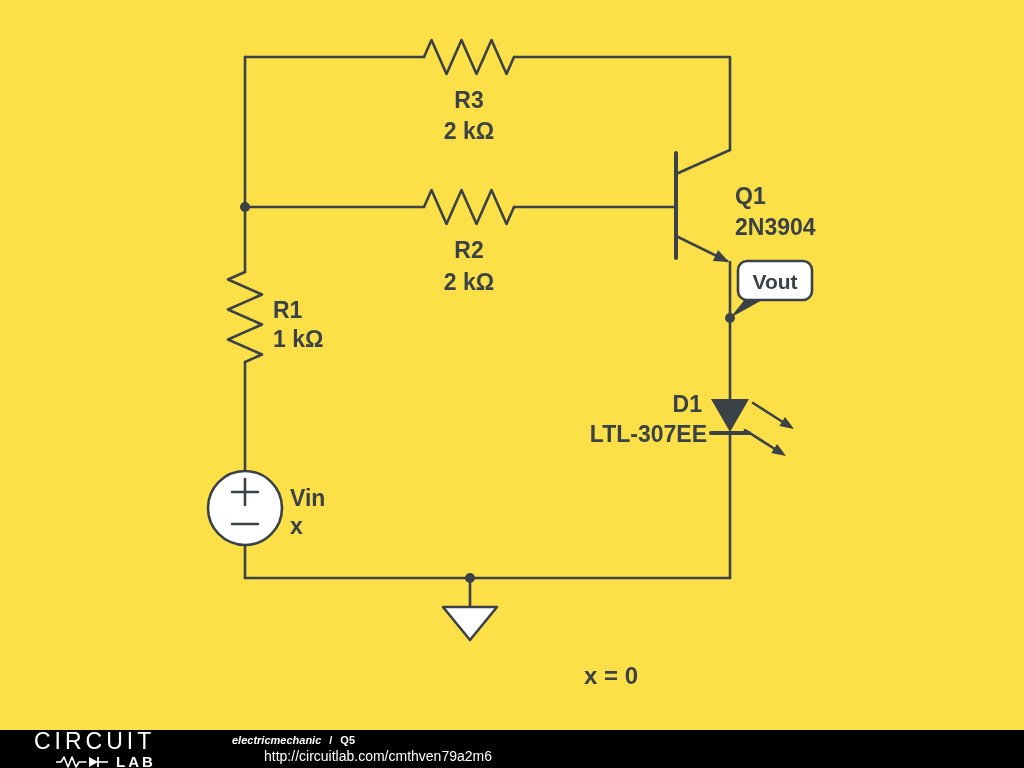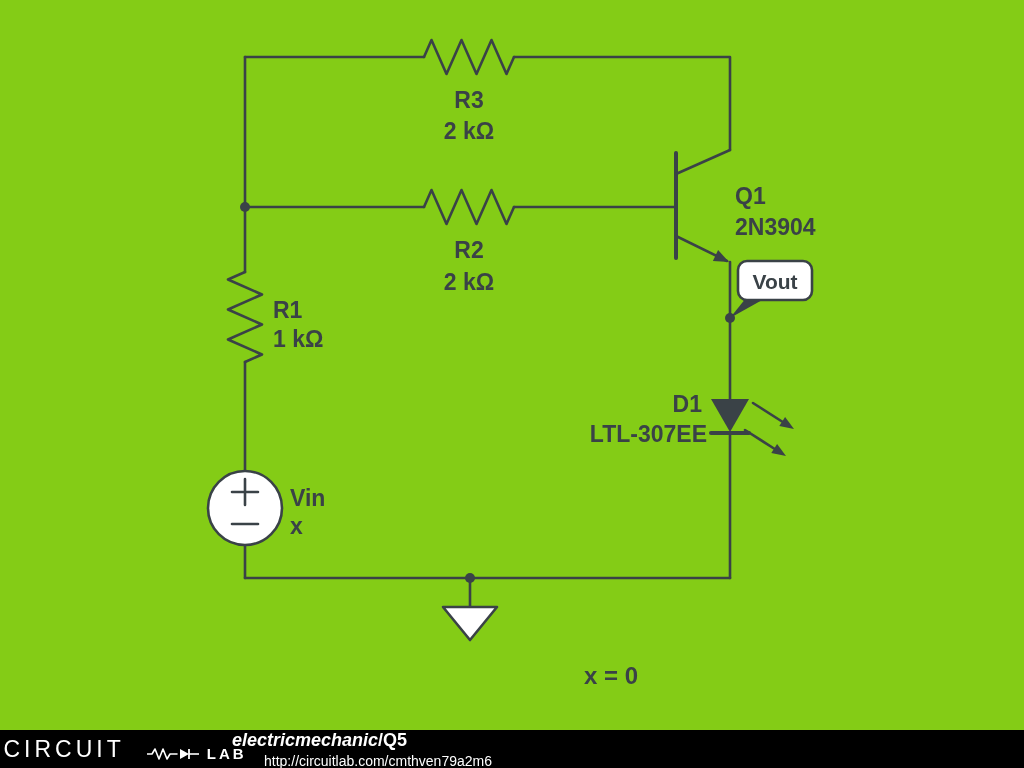--- a/index.html
+++ b/index.html
@@ -5,21 +5,21 @@
   html, body {
     margin: 0;
     padding: 0;
     background: #ffffff;
     font-family: "Liberation Sans", sans-serif;
   }
   .page {
     position: relative;
     width: 1024px;
     height: 768px;
-    background: #84cc16;
+    background: #fde047;
     overflow: hidden;
   }
   .schematic {
     position: absolute;
     top: 0;
     left: 0;
   }
   .wire {
     stroke: #3a4247;
     stroke-width: 2.6;
@@ -52,21 +52,21 @@
     height: 38px;
     background: #000000;
     color: #ffffff;
     display: flex;
     align-items: center;
   }
   .logo {
     width: 182px;
     padding-left: 34px;
     display: flex;
-    flex-direction: row;
+    flex-direction: column;
     justify-content: center;
     line-height: 1;
   }
   .logo-top {
     font-size: 23px;
     font-weight: 400;
     letter-spacing: 4px;
     color: #ffffff;
   }
   .logo-bottom {
@@ -82,24 +82,24 @@
     margin-left: 4px;
   }
   .meta {
     margin-left: 16px;
     display: flex;
     flex-direction: column;
     justify-content: center;
     gap: 2px;
   }
   .title-line {
-    font-size: 18px;
+    font-size: 11px;
     font-weight: bold;
     display: flex;
-    gap: 0;
+    gap: 8px;
   }
   .title-line .author { font-style: italic; }
   .url { font-size: 14px; padding-left: 32px; }
 </style>
 </head>
 <body>
 
 <div class="page">
 
   <svg class="schematic" width="1024" height="730" viewBox="0 0 1024 730">

